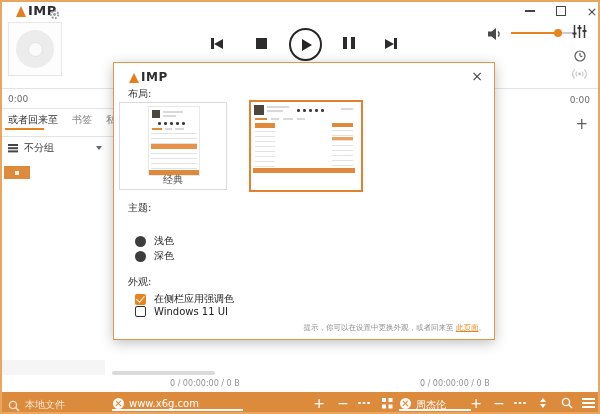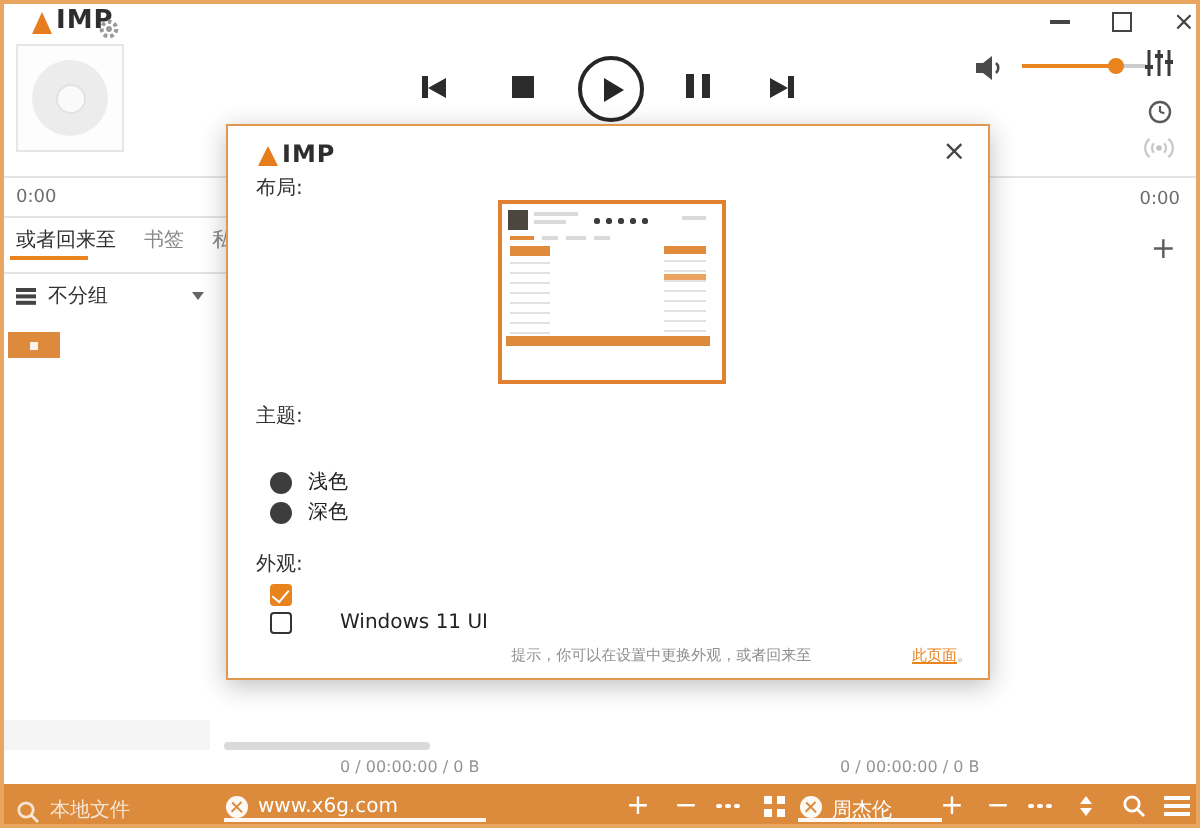--- a/index.html
+++ b/index.html
@@ -72,21 +72,21 @@
 
   .radio{width:11px;height:11px;border-radius:50%;background:#3d3d3d;}
   .radio.sel{width:7px;height:7px;border:3px solid #e8831d;background:#3d3d3d;}
   .optlbl{font-size:10px;color:#222;}
   .cb{width:11px;height:11px;border-radius:2px;box-sizing:border-box;position:relative;}
   .cb.on{background:#e8831d;}
   .cb.off{background:#fff;border:1.5px solid #333;}
   .cb.on::after{content:"";position:absolute;left:3px;top:0.5px;width:3.5px;height:6.5px;
                 border:solid #fff;border-width:0 1.8px 1.8px 0;transform:rotate(40deg);}
   .hint{font-size:7.5px;color:#8f8f8f;}
-  .hint a{color:#e8831d;text-decoration:underline;margin-left:48px;}
+  .hint a{color:#e8831d;text-decoration:underline;}
 
   
   .status{font-size:8px;color:#949494;text-align:left;}
   .scrollthumb{height:4px;border-radius:2px;background:#dadada;}
   .bbar{left:0;right:0;bottom:0;height:22px;background:#dc8a3c;z-index:10;}
   .qsearch{font-size:10px;color:rgba(255,255,255,.78);}
   .pltab-lbl{font-size:10px;color:#fff;}
   .pltab-close{width:11px;height:11px;border-radius:50%;background:#fff;opacity:.95;position:relative;}
   .pltab-close::before,.pltab-close::after{content:"";position:absolute;left:2.2px;top:4.9px;width:6.6px;height:1.4px;background:#dc8a3c;}
   .pltab-close::before{transform:rotate(45deg);}
@@ -233,20 +233,35 @@
     <div class="abs dlogo" style="left:15px;top:8px;">
       <div class="logo">
         <span class="tri"></span>
         <span class="lg-txt">IMP</span>
       </div>
     </div>
     <div class="abs" style="right:11px;top:5px;font-size:14px;color:#444;">×</div>
 
     <div class="abs sect" style="left:14px;top:24px;">布局:</div>
 
+    <div class="thumb" style="left:5px;top:39px;width:106px;height:86px;">
+      <div class="abs" style="left:28px;top:3px;width:50px;height:68px;border:1px solid #e8e8e8;">
+        <div class="abs" style="left:3px;top:3px;width:8px;height:8px;background:#4b463e;"></div>
+        <div class="abs gseg" style="left:14px;top:4px;width:20px;height:1.5px;"></div>
+        <div class="abs gseg" style="left:14px;top:8px;width:13px;height:1.5px;"></div>
+        <div class="abs dots5" style="left:9px;top:15px;"></div>
+        <div class="abs oseg" style="left:3px;top:21px;width:10px;height:2px;"></div>
+        <div class="abs gseg" style="left:16px;top:21px;width:7px;height:2px;"></div>
+        <div class="abs gseg" style="left:26px;top:21px;width:9px;height:2px;"></div>
+        <div class="abs rows" style="left:2px;top:26px;width:46px;height:36px;"></div>
+        <div class="abs oseg" style="left:2px;top:37px;width:46px;height:4.5px;background:#e49349;"></div>
+        <div class="minibar" style="bottom:0;height:5px;"></div>
+      </div>
+      <div class="lbl">经典</div>
+    </div>
 
     <div class="thumb sel" style="left:135px;top:37px;width:110px;height:88px;">
       <div class="abs" style="left:2px;top:2px;width:102px;height:69px;">
         <div class="abs" style="left:1px;top:1px;width:10px;height:10px;background:#4b463e;"></div>
         <div class="abs gseg" style="left:14px;top:2px;width:22px;height:1.5px;"></div>
         <div class="abs gseg" style="left:14px;top:6px;width:16px;height:1.5px;"></div>
         <div class="abs dots5" style="left:44px;top:5px;"></div>
         <div class="abs gseg" style="left:88px;top:4px;width:12px;height:1.5px;"></div>
         <div class="abs oseg" style="left:2px;top:14px;width:12px;height:2px;"></div>
         <div class="abs gseg" style="left:18px;top:14px;width:8px;height:2px;"></div>
@@ -271,22 +286,23 @@
     </div>
     <div class="abs" style="left:21px;top:186px;display:flex;align-items:center;gap:8px;">
       <span class="radio"></span>
       <span class="optlbl">深色</span>
     </div>
 
     <div class="abs sect" style="left:14px;top:212px;">外观:</div>
 
     <div class="abs" style="left:21px;top:229px;display:flex;align-items:center;gap:8px;">
       <span class="cb on"></span>
-    </div>
-    <div class="abs" style="left:21px;top:243px;display:flex;align-items:center;gap:24px;">
+      <span class="optlbl">在侧栏应用强调色</span>
+    </div>
+    <div class="abs" style="left:21px;top:243px;display:flex;align-items:center;gap:8px;">
       <span class="cb off"></span>
       <span class="optlbl">Windows 11 UI</span>
     </div>
 
     <div class="abs hint" style="right:8px;bottom:6px;"><span>提示，你可以在设置中更换外观，或者回来至 </span><a href="#">此页面</a><span>。</span></div>
   </div>
 
   <div class="abs" style="left:0;top:360px;width:105px;height:15px;background:#f5f5f5;"></div>
   <div class="abs scrollthumb" style="left:112px;top:371px;width:103px;"></div>
   <div class="abs status" style="left:170px;top:379px;width:166px;">0 / 00:00:00 / 0 B</div>

